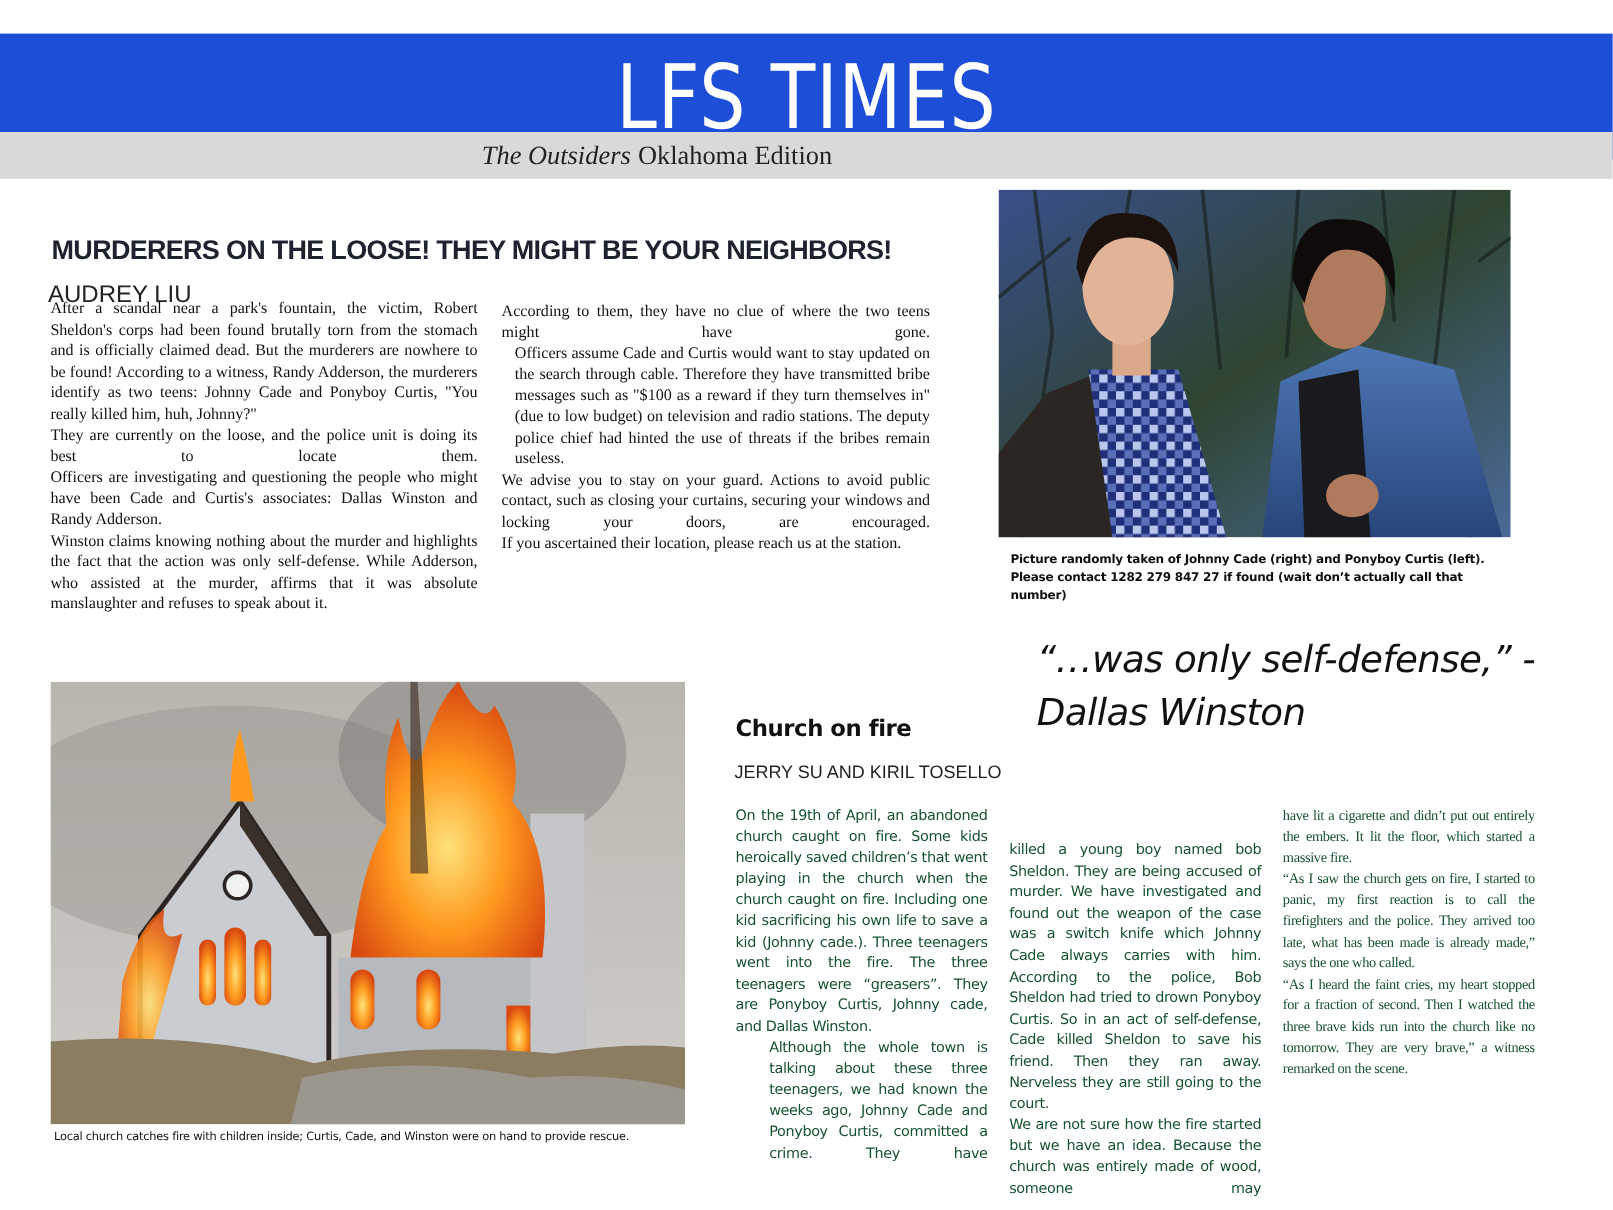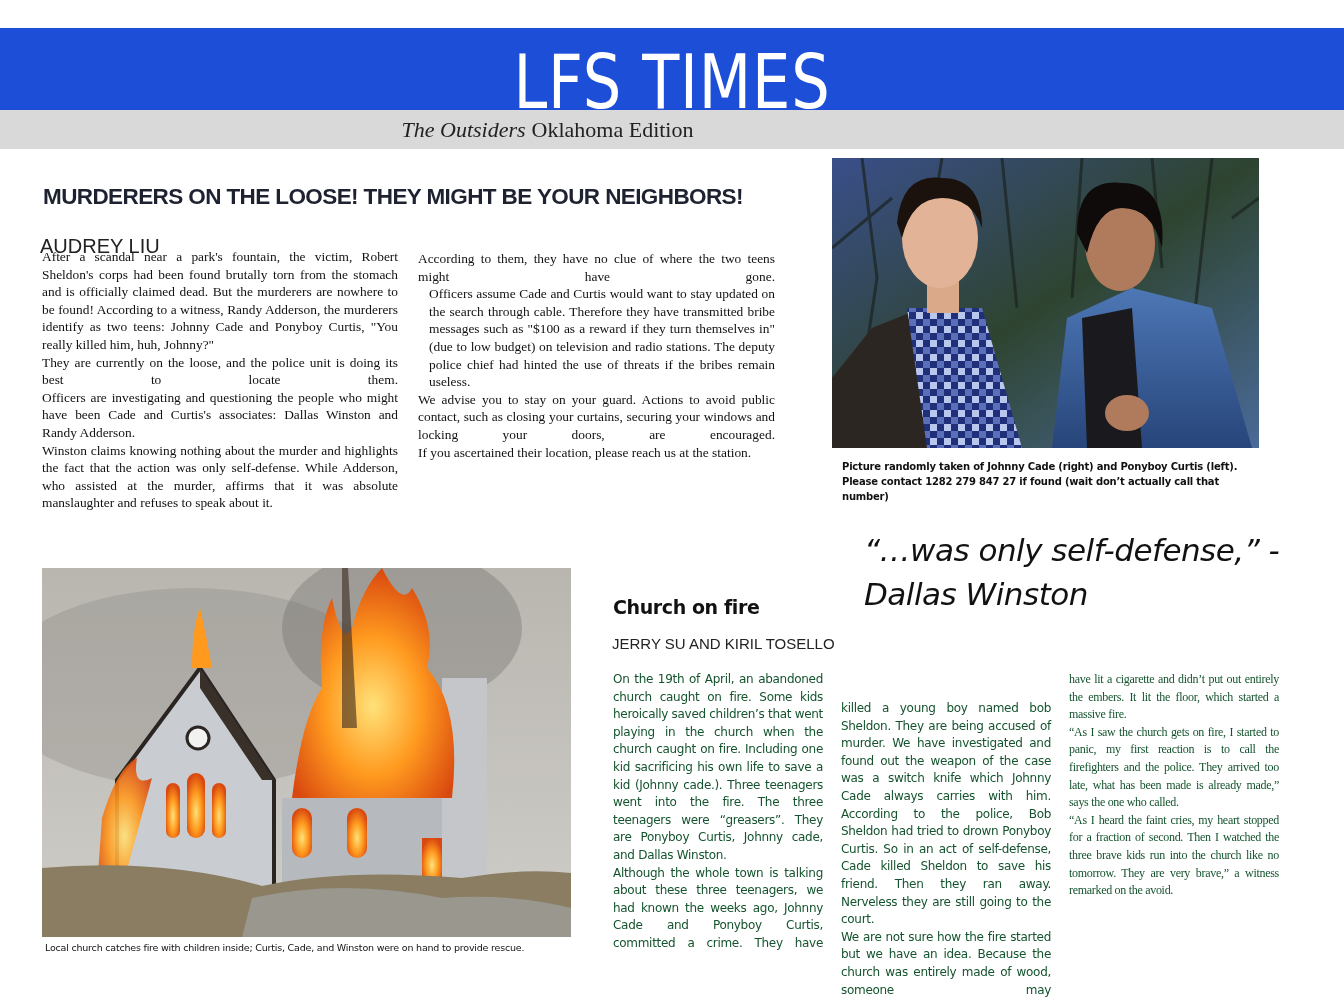--- a/index.html
+++ b/index.html
@@ -8,21 +8,21 @@
 
   .masthead { position: absolute; left: 0; top: 0; width: 1344px; height: 105px; background: #1d4ed8; margin-top: 28px; }
   .masthead-title { position: absolute; left: 0; width: 1344px; top: 8px; text-align: center;
     color: #fff; font-family: "DejaVu Sans", sans-serif; font-weight: normal; font-size: 74px;
     letter-spacing: 1px; transform: scaleX(0.82); line-height: 92px; }
   .subbar { position: absolute; left: 0; top: 110px; width: 1344px; height: 39px; background: #d9d9d9; }
   .subbar-text { position: absolute; left: 0; width: 1067px; top: 7px; text-align: center;
     font-family: "Liberation Serif", serif; font-size: 22px; color: #222; padding-left: 28px; }
   .subbar-text em { font-style: italic; margin-right: 6px; }
 
-  .headline { position: absolute; left: 43px; top: 184px; font-family: "Liberation Sans", sans-serif;
+  .headline { position: absolute; left: 43px; top: 196px; font-family: "Liberation Sans", sans-serif;
     font-size: 22.5px; color: #1e2230; letter-spacing: -0.6px; white-space: nowrap; }
   .byline { position: absolute; font-family: "Liberation Sans", sans-serif; color: #222; font-weight: normal; }
   .byline-1 { left: 40px; top: 235px; font-size: 20px; }
   .byline-2 { left: 612px; top: 635px; font-size: 15px; }
 
   .col-serif { position: absolute; font-family: "Liberation Serif", serif; font-size: 13.4px;
     line-height: 17.6px; text-align: justify; color: #111; }
   .col-serif p { margin: 0; }
   .col1 { left: 42px; top: 248px; width: 356px; }
   .col2 { left: 418px; top: 250px; width: 357px; }
@@ -166,23 +166,23 @@
     <path d="M210 330 Q300 310 400 330 Q470 325 529 340 L529 369 L200 369 Z" fill="#9a978e"></path>
   </svg>
 </div>
 <div class="caption caption-church">Local church catches fire with children inside; Curtis, Cade, and Winston were on hand to provide rescue.</div>
 
 <h2 class="section-title">Church on fire</h2>
 <div class="byline byline-2">JERRY SU AND KIRIL TOSELLO</div>
 
 <div class="col-sans col3">
   <p>On the 19th of April, an abandoned church caught on fire. Some kids heroically saved children’s that went playing in the church when the church caught on fire. Including one kid sacrificing his own life to save a kid (Johnny cade.). Three teenagers went into the fire. The three teenagers were “greasers”. They are Ponyboy Curtis, Johnny cade, and Dallas Winston.</p>
-  <p style="text-align-last: justify;">Although the whole town is talking about these three teenagers, we had known the weeks ago, Johnny Cade and Ponyboy Curtis, committed a crime. They have</p>
+  <p style="text-align-last: justify; margin-left: 28px;">Although the whole town is talking about these three teenagers, we had known the weeks ago, Johnny Cade and Ponyboy Curtis, committed a crime. They have</p>
 </div>
 <div class="col-sans col4">
   <p>killed a young boy named bob Sheldon. They are being accused of murder. We have investigated and found out the weapon of the case was a switch knife which Johnny Cade always carries with him. According to the police, Bob Sheldon had tried to drown Ponyboy Curtis. So in an act of self-defense, Cade killed Sheldon to save his friend. Then they ran away. Nerveless they are still going to the court.</p>
   <p style="text-align-last: justify;">We are not sure how the fire started but we have an idea. Because the church was entirely made of wood, someone may</p>
 </div>
 <div class="col-sans col5">
   <p>have lit a cigarette and didn’t put out entirely the embers. It lit the floor, which started a massive fire.</p>
   <p>“As I saw the church gets on fire, I started to panic, my first reaction is to call the firefighters and the police. They arrived too late, what has been made is already made,” says the one who called.</p>
-  <p>“As I heard the faint cries, my heart stopped for a fraction of second. Then I watched the three brave kids run into the church like no tomorrow. They are very brave,” a witness remarked on the avoid.</p>
+  <p>“As I heard the faint cries, my heart stopped for a fraction of second. Then I watched the three brave kids run into the church like no tomorrow. They are very brave,” a witness remarked on the scene.</p>
 </div>
 
 </body></html>

